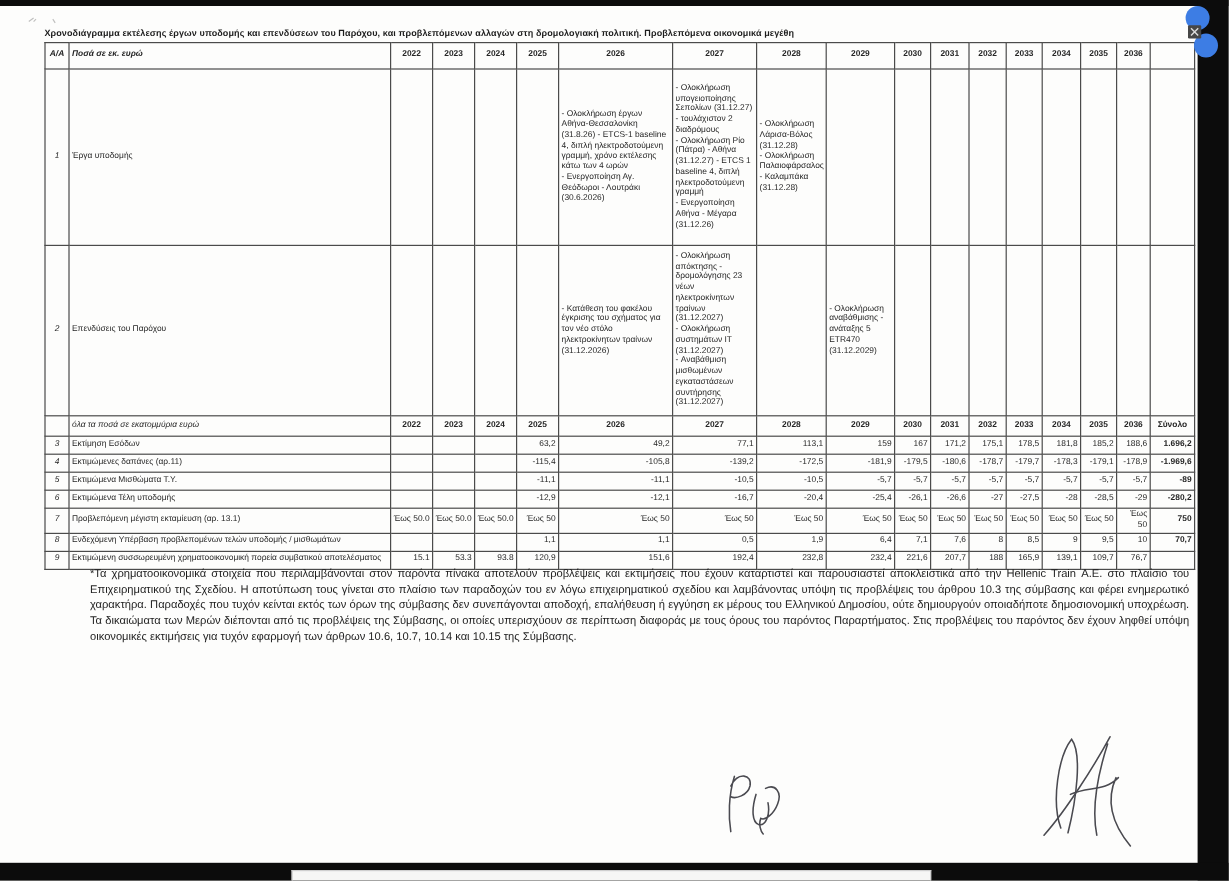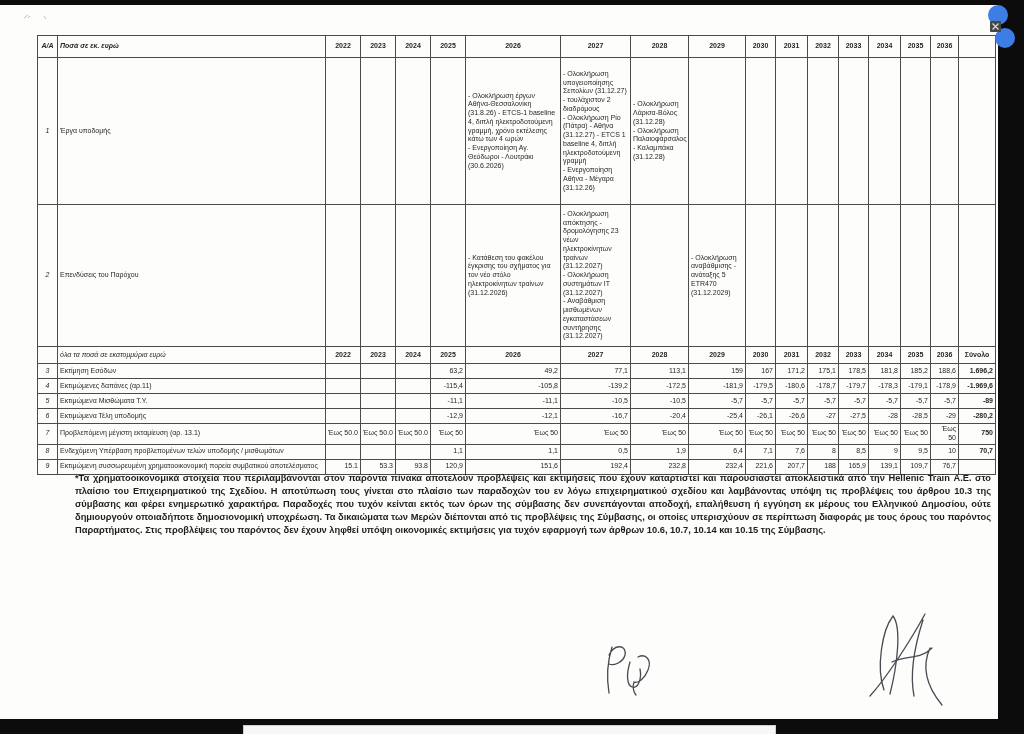--- a/index.html
+++ b/index.html
@@ -39,40 +39,41 @@
   .c-lblh { text-align:left; padding-left:4px; font-style:italic; }
   .c-year { text-align:center; font-weight:700; vertical-align:bottom; padding-bottom:2px; }
   .c-year2{ text-align:center; font-weight:700; }
   .c-proj { text-align:left; font-size:6.3px; line-height:1.3; white-space:pre-line; padding:2px 3px; }
   .c-val  { text-align:right; padding-right:3px; font-size:7px; }
   .c-tot  { text-align:right; padding-right:3px; font-size:7px; font-weight:700; }
   .c-sub  { text-align:left; padding-left:4px; font-style:italic; font-size:6.5px; }
 
   .footnote {
     position:absolute; left:75px; top:472px; width:916px;
-    font-size:9.3px; font-weight:700; line-height:1.4; text-align:justify; color:#1e1e1e;
+    font-size:9.3px; font-weight:400; line-height:1.4; text-align:justify; color:#1e1e1e;
   }
 
   .sig { position:absolute; }
   .sig path { fill:none; stroke:#4a4a50; stroke-width:1.3; stroke-linecap:round; }
 
   .handles { position:absolute; left:980px; top:2px; width:40px; height:50px; z-index:5; }
   .pencil { position:absolute; left:22px; top:10px; width:30px; height:12px; opacity:.45; }
   .pencil path { fill:none; stroke:#777; stroke-width:1; }
 </style>
 </head>
 <body>
 
 <div class="page">
 
   <svg class="pencil" viewBox="0 0 30 12">
     <path d="M2,8 l4,-3 M6,8 l2,-2"></path>
       <path d="M22,6 l2,3"></path>
   </svg>
 
+  <div class="doc-title">Χρονοδιάγραμμα εκτέλεσης έργων υποδομής και επενδύσεων του Παρόχου, και προβλεπόμενων αλλαγών στη δρομολογιακή πολιτική. Προβλεπόμενα οικονομικά μεγέθη</div>
 
   <table class="sched">
     <colgroup id="cols">
         <col style="width: 20px;">
         <col style="width: 268px;">
         <col style="width: 35px;">
         <col style="width: 35px;">
         <col style="width: 35px;">
         <col style="width: 35px;">
         <col style="width: 95px;">

